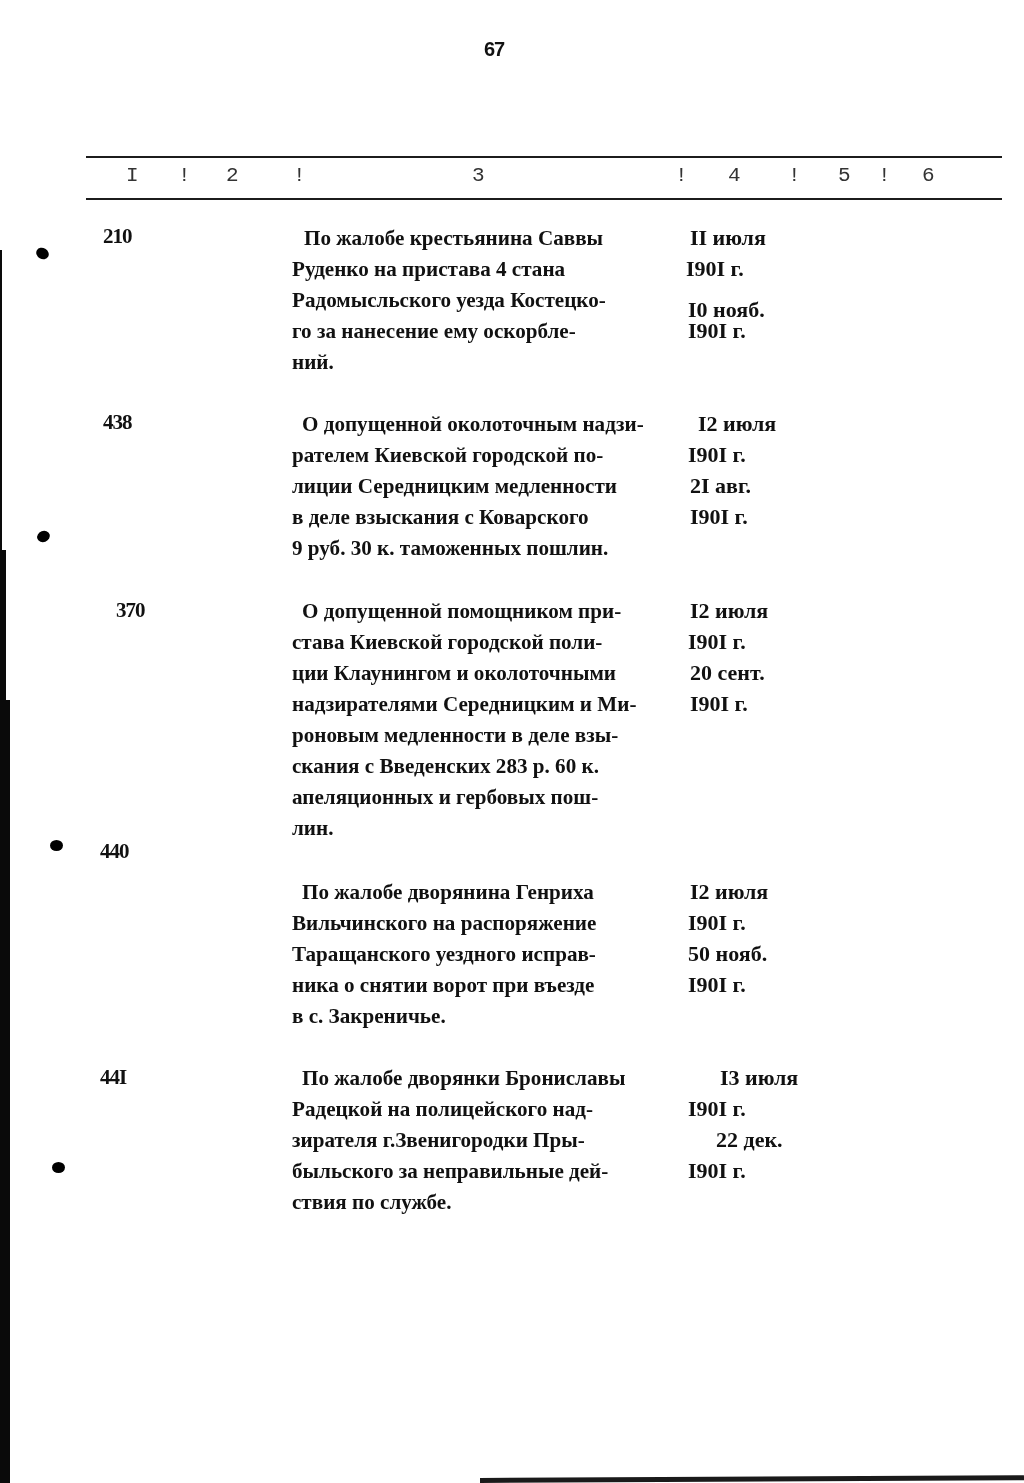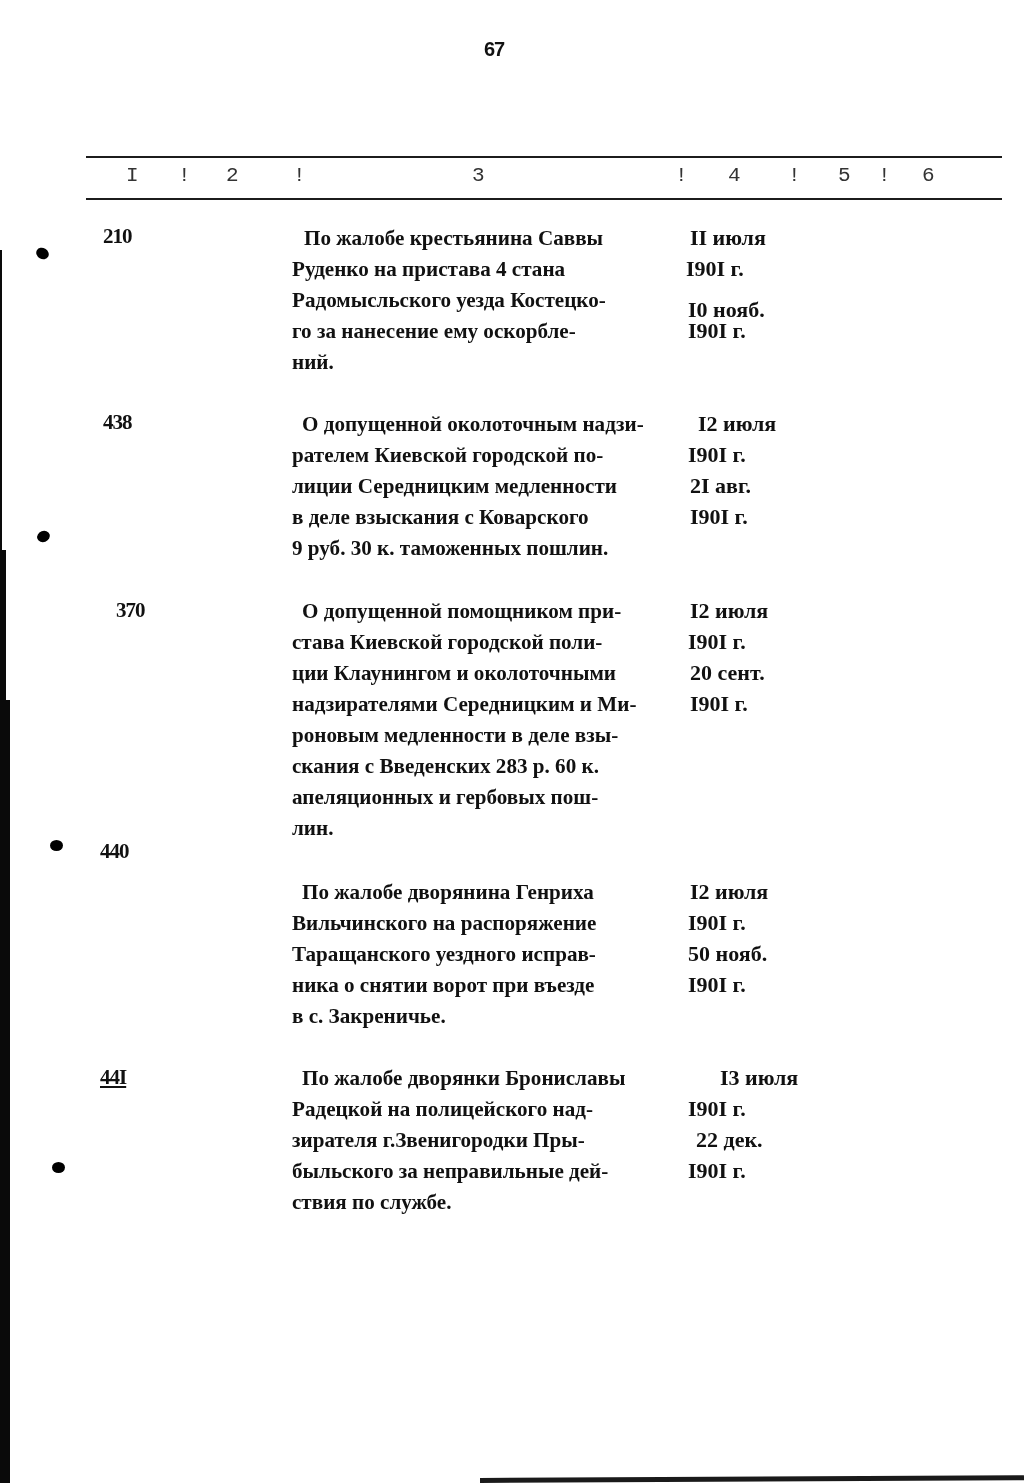--- a/index.html
+++ b/index.html
@@ -183,23 +183,23 @@
   <span class="line" style="left:292px;top:941px;">Таращанского уездного исправ-</span>
   <span class="line" style="left:292px;top:972px;">ника о снятии ворот при въезде</span>
   <span class="line" style="left:292px;top:1003px;">в с. Закреничье.</span>
   <span class="date" style="left:690px;top:879px;">I2 июля</span>
   <span class="date" style="left:688px;top:910px;">I90I г.</span>
   <span class="date" style="left:688px;top:941px;">50 нояб.</span>
   <span class="date" style="left:688px;top:972px;">I90I г.</span>
 </div>
 
 <div class="entry">
-  <span class="entry-num" style="left:100px;top:1065px;text-decoration:underline;">44I</span>
+  <span class="entry-num" style="left:100px;top:1065px;">44I</span>
   <span class="line" style="left:302px;top:1065px;">По жалобе дворянки Брониславы</span>
   <span class="line" style="left:292px;top:1096px;">Радецкой на полицейского над-</span>
   <span class="line" style="left:292px;top:1127px;">зирателя г.Звенигородки Пры-</span>
   <span class="line" style="left:292px;top:1158px;">быльского за неправильные дей-</span>
   <span class="line" style="left:292px;top:1189px;">ствия по службе.</span>
   <span class="date" style="left:688px;top:1065px;margin-left:32px;">I3 июля</span>
   <span class="date" style="left:688px;top:1096px;">I90I г.</span>
-  <span class="date" style="left:696px;top:1127px;">22 дек.</span>
+  <span class="date" style="left:716px;top:1127px;">22 дек.</span>
   <span class="date" style="left:688px;top:1158px;">I90I г.</span>
 </div>
 
 </body></html>

